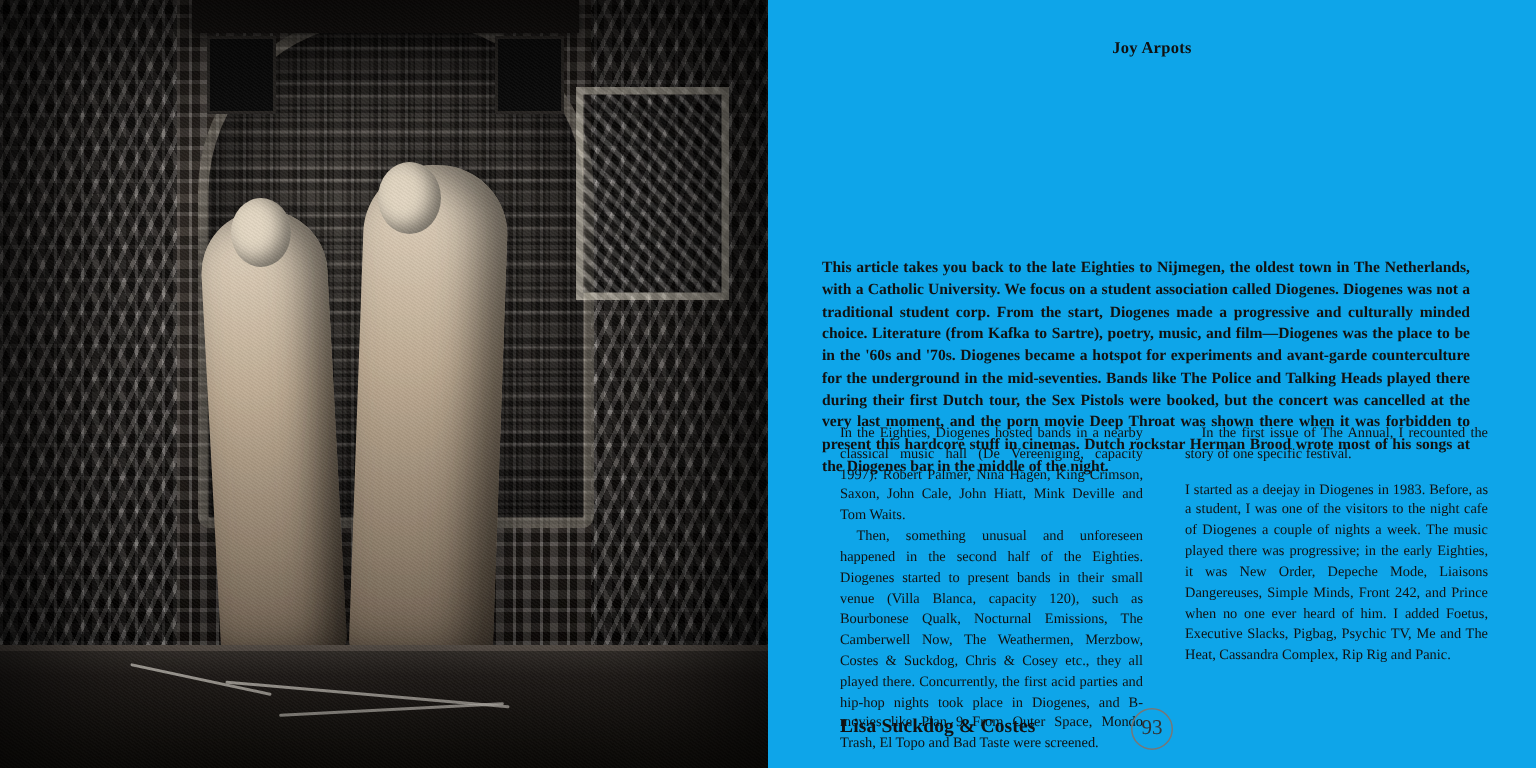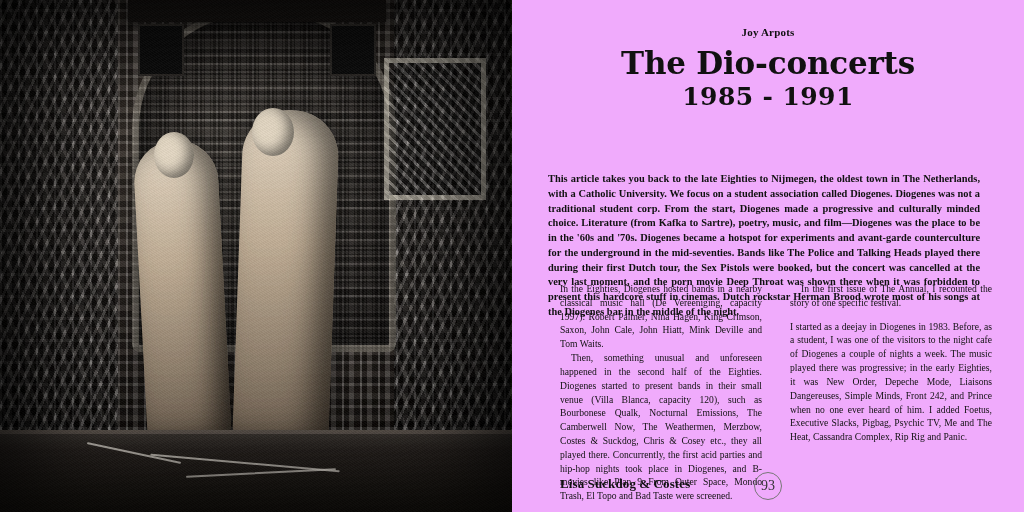--- a/index.html
+++ b/index.html
@@ -177,21 +177,21 @@
     letter-spacing: .1px;
     color: #111;
     font-weight: bold;
   }
 
   
   .page-right {
     position: relative;
     width: 512px;
     height: 512px;
-    background: #f0abfc;
+    background: #0ea5e9;
     padding: 0;
   }
   .byline {
     position: absolute;
     left: 0; right: 0;
     top: 26px;
     text-align: center;
     font-size: 11px;
     font-weight: bold;
     letter-spacing: .2px;
@@ -290,24 +290,20 @@
       <div class="cable c3"></div>
       <div class="grain"></div>
       <div class="vignette"></div>
     </div>
   </div>
 
   <div class="page-right">
 
     <div class="byline">Joy Arpots</div>
 
-    <div class="title-block">
-      <div class="title-line1">The Dio-concerts</div>
-      <div class="title-line2">1985 - 1991</div>
-    </div>
 
     <div class="lede">This article takes you back to the late Eighties to Nijmegen, the oldest town in The Netherlands, with a Catholic University.  We focus on a student association called Diogenes. Diogenes was not a traditional student corp. From the start, Diogenes made a progressive and culturally minded choice. Literature (from Kafka to Sartre), poetry, music, and film—Diogenes was the place to be in the '60s and '70s. Diogenes became a hotspot for experiments and avant-garde counterculture for the underground in the mid-seventies. Bands like The Police and Talking Heads played there during their first Dutch tour, the Sex Pistols were booked, but the concert was cancelled at the very last moment, and the porn movie Deep Throat was shown there when it was forbidden to present this hardcore stuff in cinemas. Dutch rockstar Herman Brood wrote most of his songs at the Diogenes bar in the middle of the night.</div>
 
     <div class="cols">
       <div class="col">
         <p>In the Eighties, Diogenes hosted bands in a nearby classical music hall (De Vereeniging, capacity 1997): Robert Palmer, Nina Hagen, King Crimson, Saxon, John Cale, John Hiatt, Mink Deville and Tom Waits.</p>
         <p class="indent">Then, something unusual and unforeseen happened in the second half of the Eighties. Diogenes started to present bands in their small venue (Villa Blanca, capacity 120), such as Bourbonese Qualk, Nocturnal Emissions, The Camberwell Now, The Weathermen, Merzbow, Costes &amp; Suckdog, Chris &amp; Cosey etc., they all played there. Concurrently, the first acid parties and hip-hop nights took place in Diogenes, and B-movies like Plan 9 From Outer Space, Mondo Trash, El Topo and Bad Taste were screened.</p>
       </div>
       <div class="col">
         <p class="indent">In the first issue of The Annual, I recounted the story of one specific festival.</p>

